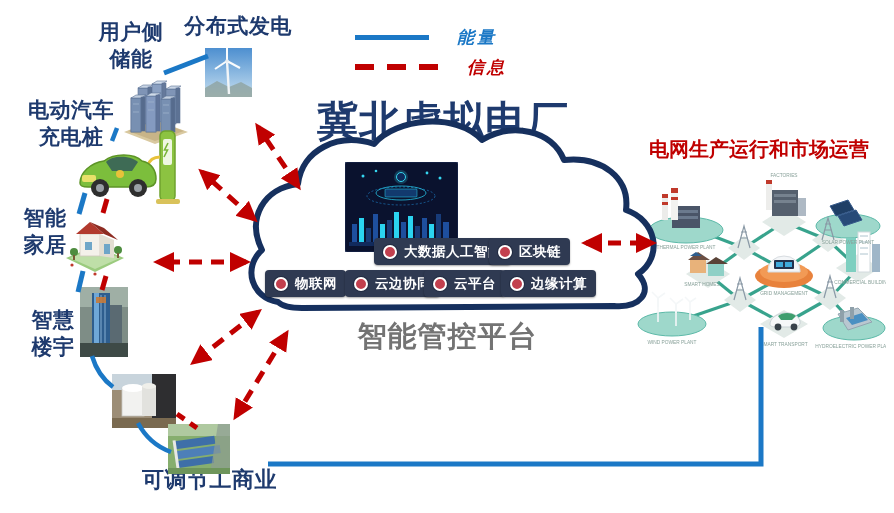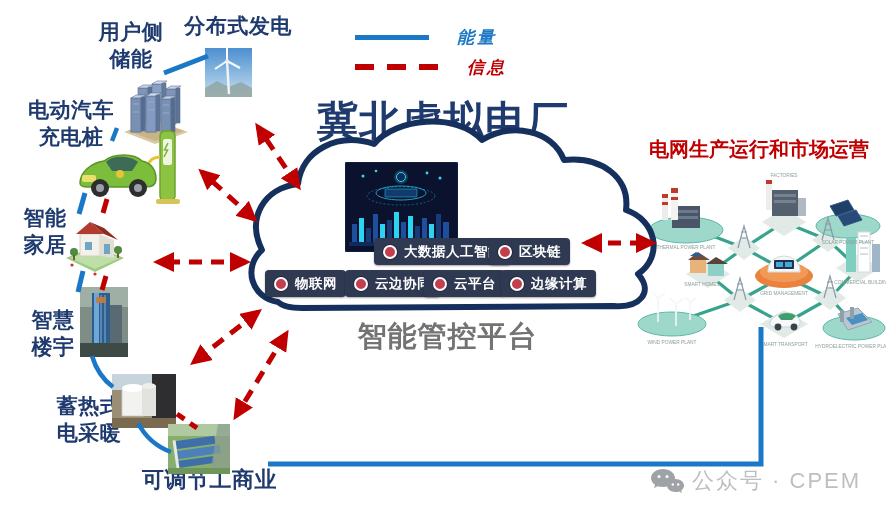--- a/index.html
+++ b/index.html
@@ -266,22 +266,20 @@
 
   <div class="label-navy" style="left:86px;top:18px;width:90px;">用户侧
 储能</div>
   <div class="label-navy" style="left:178px;top:12px;width:120px;">分布式发电</div>
   <div class="label-navy" style="left:16px;top:96px;width:110px;">电动汽车
 充电桩</div>
   <div class="label-navy" style="left:12px;top:204px;width:66px;">智能
 家居</div>
   <div class="label-navy" style="left:20px;top:306px;width:66px;">智慧
 楼宇</div>
-  <div class="label-navy" style="left:46px;top:392px;width:86px;">蓄热式
-电采暖</div>
   <div class="label-navy" style="left:132px;top:466px;width:155px;font-size:22px;">可调节工商业</div>
 
   <svg class="abs" style="left:632px;top:164px;z-index:2;" width="254" height="200" viewBox="0 0 254 200">
 
     <g stroke="#2E9F87" stroke-width="3.2" opacity="0.95">
       <line x1="60" y1="64" x2="112" y2="84"></line>
         <line x1="112" y1="84" x2="152" y2="58"></line>
       <line x1="152" y1="58" x2="196" y2="76"></line>
         <line x1="196" y1="76" x2="216" y2="60"></line>
       <line x1="112" y1="84" x2="76" y2="110"></line>
@@ -443,29 +441,14 @@
       <line x1="164" y1="73" x2="208" y2="56" stroke-width="5"></line>
       <line x1="117" y1="128" x2="112" y2="141" stroke-width="4.5"></line>
       <line x1="85" y1="193" x2="79" y2="214" stroke-width="5"></line>
       <line x1="83" y1="271" x2="78" y2="292" stroke-width="5"></line>
       <path d="M92,356 Q98,376 113,387" stroke-width="4.5"></path>
       <path d="M138,423 Q149,444 171,452" stroke-width="4.5"></path>
       <path d="M268,464 L761,464 L761,327" stroke-width="5"></path>
     </g>
   </svg>
 
-  <div class="watermark">
-    <svg width="34" height="28" viewBox="0 0 34 28">
-      <g fill="#9FA3A8">
-        <path d="M13,2 C6.4,2 1,6 1,11 C1,13.8 2.6,16.2 5,17.8 L4,21 L7.6,19.2 C9.2,19.8 11,20 13,20 C19.6,20 25,16 25,11 C25,6 19.6,2 13,2 Z"></path>
-        <path d="M25.5,12 C20.8,12 17,14.9 17,18.5 C17,22.1 20.8,25 25.5,25 C26.8,25 28,24.8 29.1,24.4 L32,26 L31.2,23.4 C32.9,22.2 34,20.5 34,18.5 C34,14.9 30.2,12 25.5,12 Z"></path>
-      </g>
-      <g fill="#FFFFFF">
-        <circle cx="9" cy="9.5" r="1.5"></circle>
-          <circle cx="17" cy="9.5" r="1.5"></circle>
-        <circle cx="22.8" cy="17.5" r="1.2"></circle>
-          <circle cx="28.2" cy="17.5" r="1.2"></circle>
-      </g>
-    </svg>
-    <span>公众号 · CPEM</span>
-  </div>
 
 </div>
 
 </body></html>

